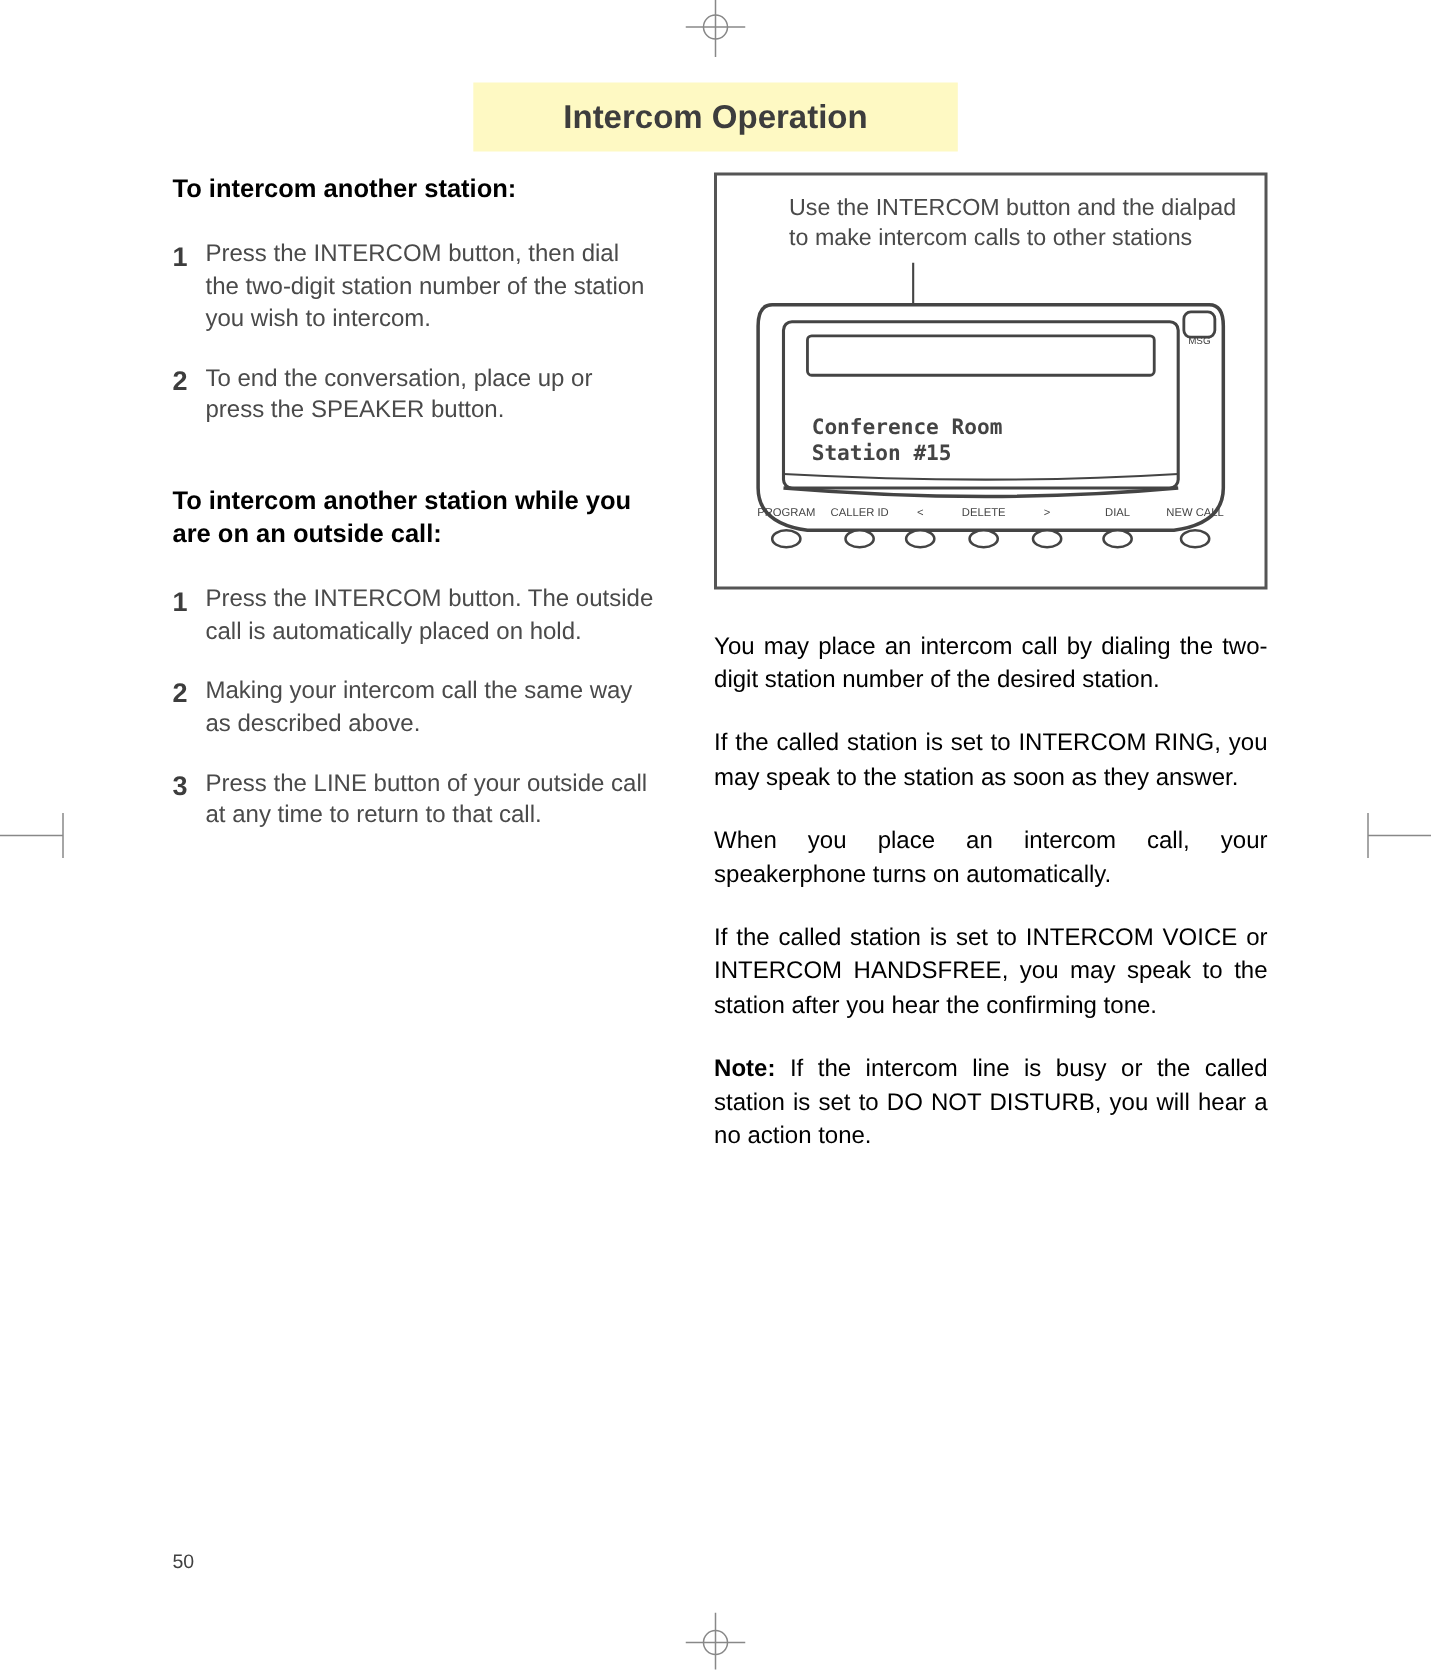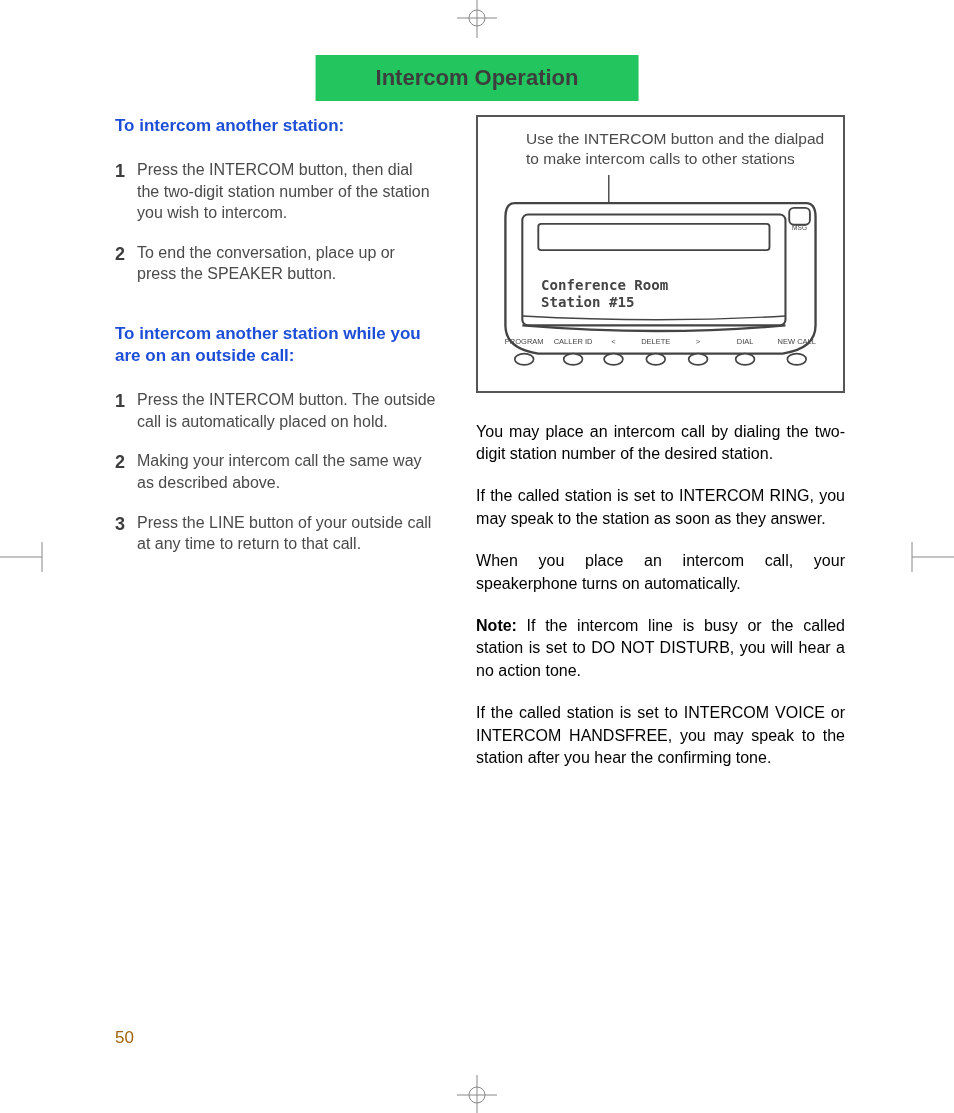--- a/index.html
+++ b/index.html
@@ -32,21 +32,21 @@
   }
   .crop-left { left: 0; }
   .crop-right { right: 0; }
 
   
   .header-banner {
     position: absolute;
     top: 55px;
     left: 50%;
     transform: translateX(-50%);
-    background: #22c55e;
+    background: #fef9c3;
     padding: 10px 60px;
     font-weight: bold;
     font-size: 22px;
     color: #3d3d3d;
   }
 
   
   .content {
     position: absolute;
     top: 115px;
@@ -64,21 +64,21 @@
   .two-col {
     display: flex;
     gap: 40px;
   }
   .col-left { width: 335px; }
   .col-right { width: 385px; }
 
   .sub-head {
     font-size: 17px;
     font-weight: bold;
-    color: #1d4ed8;
+    color: #000000;
     margin-bottom: 22px;
     line-height: 1.3;
   }
 
   .step {
     display: flex;
     margin-bottom: 18px;
     font-size: 16px;
     line-height: 1.35;
     color: #4a4a4a;
@@ -115,22 +115,22 @@
     color: #000000;
     margin-bottom: 20px;
     text-align: justify;
   }
   .body-para .bold { font-weight: bold; }
 
   .page-number {
     position: absolute;
     left: 115px;
     bottom: 65px;
-    font-size: 17px;
-    color: #a16207;
+    font-size: 13px;
+    color: #404040;
   }
 </style>
 </head>
 <body>
 
 <div class="page">
 
   <div class="reg-top">
     <svg width="40" height="40" viewBox="0 0 40 40">
       <line x1="20" y1="0" x2="20" y2="40" stroke="#888" stroke-width="1"></line>
@@ -247,22 +247,22 @@
               <ellipse cx="215" cy="196" rx="10" ry="6"></ellipse>
               <ellipse cx="265" cy="196" rx="10" ry="6"></ellipse>
               <ellipse cx="320" cy="196" rx="10" ry="6"></ellipse>
             </g>
           </svg>
         </div>
 
         <p class="body-para">You may place an intercom call by dialing the two-digit station number of the desired station.</p>
         <p class="body-para">If the called station is set to INTERCOM RING, you may speak to the station as soon as they answer.</p>
         <p class="body-para">When you place an intercom call, your speakerphone turns on automatically.</p>
+        <p class="body-para">If the called station is set to INTERCOM VOICE or INTERCOM HANDSFREE, you may speak to the station after you hear the confirming tone.</p>
         <p class="body-para">
           <span class="bold">Note:</span><span>  If the intercom line is busy or the called station is set to DO NOT DISTURB, you will hear a no action tone.</span>
         </p>
-        <p class="body-para">If the called station is set to INTERCOM VOICE or INTERCOM HANDSFREE, you may speak to the station after you hear the confirming tone.</p>
       </div>
     </div>
   </div>
 
   <div class="page-number">50</div>
 </div>
 
 </body></html>

